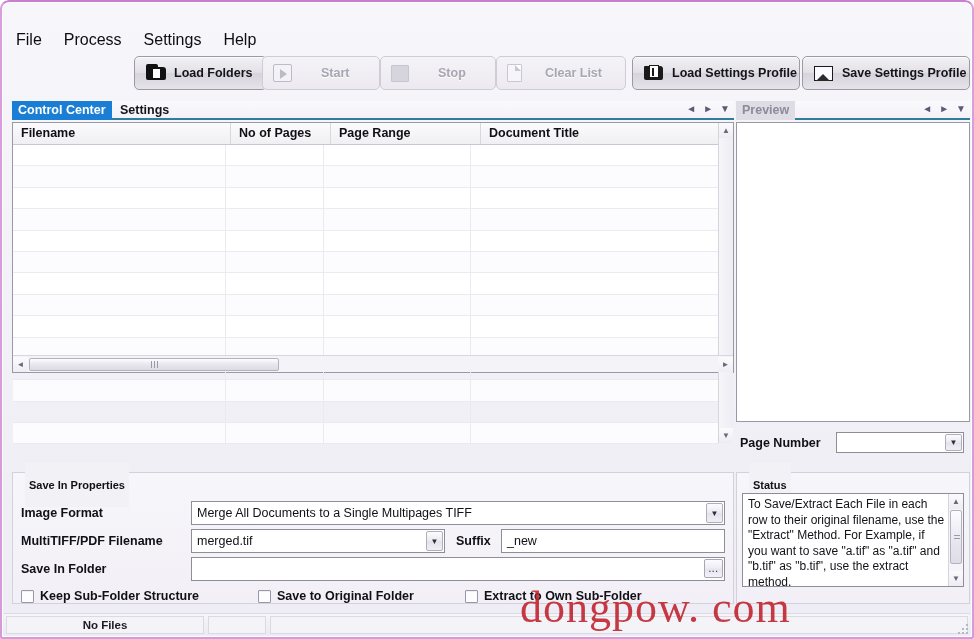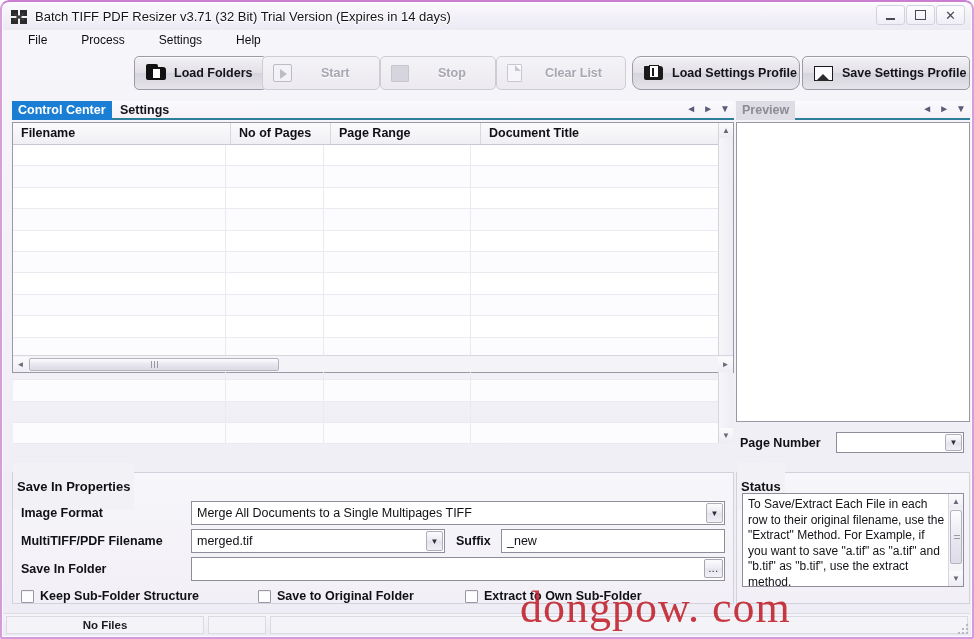--- a/index.html
+++ b/index.html
@@ -67,21 +67,21 @@
   .winbtn.min::after { content:""; width:9px; height:2px; background:#4a4a55; display:block; margin-top:7px;}
   .winbtn.max::after { content:""; width:9px;height:8px;border:1.5px solid #4a4a55; display:block; }
   .winbtn.close { font-size:13px; }
 
   
   #menubar {
     position:absolute; left:4px; top:30px; width:966px; height:20px;
     display:flex; align-items:center; padding-left:10px; gap:18px;
     background: transparent;
   }
-  .menu-item { font-size:12px; color:#0d0d12; cursor:default; padding:1px 2px;margin-left:12px; }
+  .menu-item { font-size:16px; color:#0d0d12; cursor:default; padding:1px 2px; }
 
   
   #toolbar {
     position:absolute; left:4px; top:52px; width:966px; height:42px;
   }
   .tbtn {
     position:absolute; top:4px; height:34px;
     background: linear-gradient(180deg,#f2f1f4 0%,#e3e1e7 48%,#d6d4dc 52%,#e6e4ea 100%);
     border:1px solid #9d9aa6; border-radius:5px;
     display:flex; align-items:center; padding:0 10px;
@@ -222,22 +222,22 @@
   }
   .txtfield .val { font-size:12.5px; color:#101016; padding-left:5px; }
 
   
   #save-group {
     position:absolute; left:12px; top:472px; width:722px; height:132px;
     border:1px solid #d3d1db; border-top:none;
     background: linear-gradient(180deg,#f7f6fa,#f2f0f6);
   }
   .group-title {
-    position:absolute; top:-9px; left:0; padding:16px 4px;
-    font-size:13px; font-weight:bold; color:#101016;
+    position:absolute; top:-9px; left:12px; padding:16px 4px;
+    font-size:11px; font-weight:bold; color:#101016;
     background: linear-gradient(180deg,#f2f1f5,#f2f1f5);
   }
   .group-rule {
     position:absolute; left:0; top:0; width:100%; height:1px; background:#d3d1db;
   }
   .flabel { font-size:12.5px; font-weight:bold; color:#101016; }
 
   #status-group {
     position:absolute; left:736px; top:472px; width:234px; height:132px;
     border:1px solid #d3d1db; border-top:none;
@@ -308,36 +308,20 @@
     font-family:"Liberation Serif", serif;
     font-size:44px; color:#c0202a; opacity:.88;
     letter-spacing:1px; white-space:nowrap; z-index:50; pointer-events:none;
   }
 </style>
 </head>
 <body>
 
 <div id="app">
 
-  <div id="titlebar">
-    <div id="app-icon">
-      <span class="sq s1"></span>
-        <span class="sq s2"></span>
-      <span class="sq s3"></span>
-        <span class="sq s4"></span>
-      <span class="x1"></span>
-        <span class="x2"></span>
-    </div>
-    <div id="window-title">Batch TIFF PDF Resizer v3.71 (32 Bit)  Trial Version (Expires in 14 days)</div>
-    <div id="win-btns">
-      <div class="winbtn min"></div>
-      <div class="winbtn max"></div>
-      <div class="winbtn close">✕</div>
-    </div>
-  </div>
 
   <div id="menubar">
     <div class="menu-item">File</div>
     <div class="menu-item">Process</div>
     <div class="menu-item">Settings</div>
     <div class="menu-item">Help</div>
   </div>
 
   <div id="toolbar">
 
@@ -359,21 +343,21 @@
     <div class="tbtn disabled" style="left:376px;width:116px;">
       <span class="ticon ic-stop"></span>
       <span class="lbl" style="margin-left:22px;">Stop</span>
     </div>
 
     <div class="tbtn disabled" style="left:492px;width:130px;">
       <span class="ticon ic-doc"></span>
       <span class="lbl" style="margin-left:16px;">Clear List</span>
     </div>
 
-    <div class="tbtn" style="left:628px;width:168px;border-radius:9px;">
+    <div class="tbtn" style="left:628px;width:168px;">
       <span class="ticon ic-load-prof">
         <i class="ff"></i>
           <i class="pg"></i>
           <i class="ar"></i>
       </span>
       <span class="lbl">Load Settings Profile</span>
     </div>
 
     <div class="tbtn" style="left:798px;width:168px;">
       <span class="ticon ic-save-prof">

